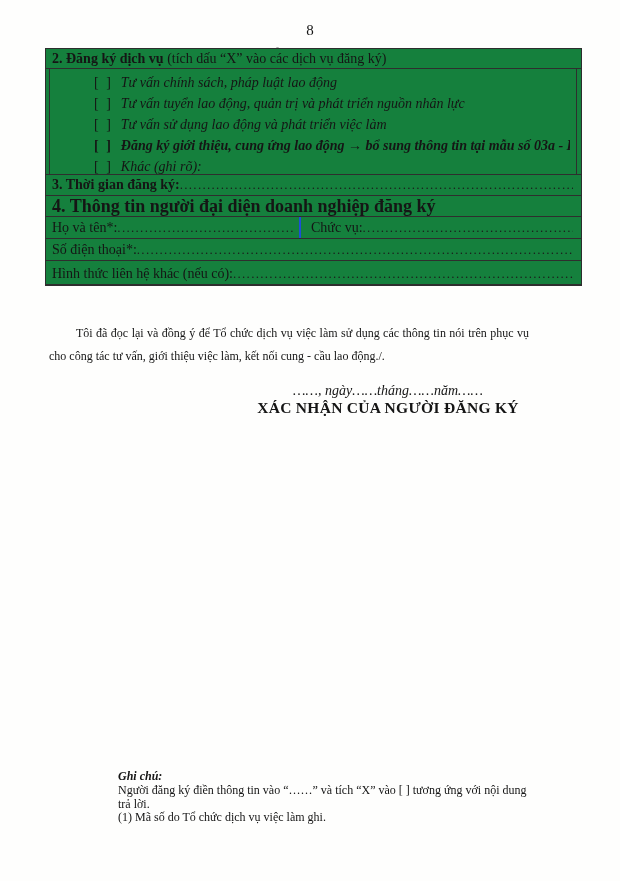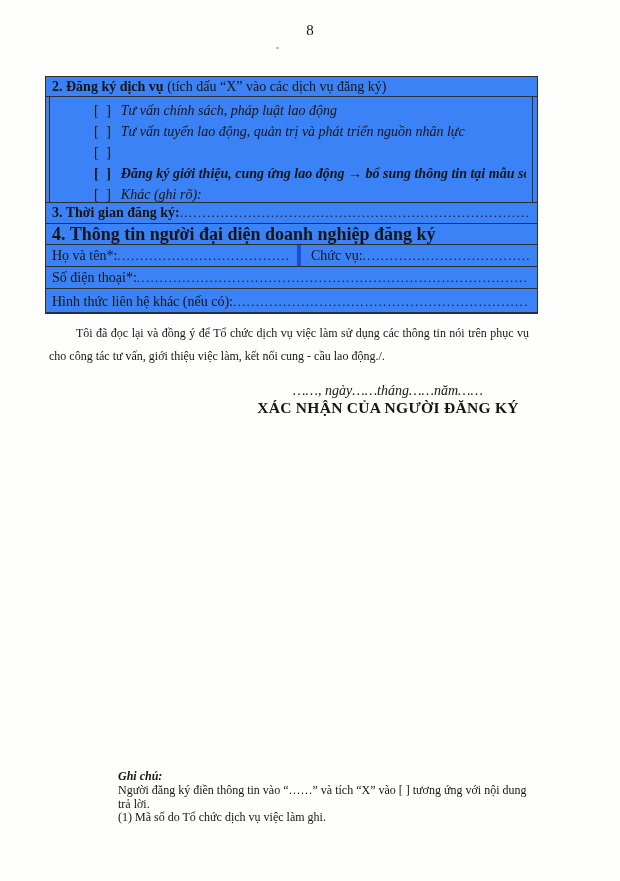--- a/index.html
+++ b/index.html
@@ -5,23 +5,23 @@
   html,body{margin:0;padding:0;background:#ffffff;}
   .page{
     position:relative;width:620px;height:881px;background:#fefefd;
     font-family:"Liberation Serif","DejaVu Serif",serif;color:#151515;
     overflow:hidden;
   }
   .pageno{position:absolute;top:22px;left:0;right:0;text-align:center;font-size:15px;}
   .speck{position:absolute;left:276px;top:47px;width:3px;height:2px;background:#a9a9a9;border-radius:50%;}
 
   .form-table{
-    position:absolute;left:45px;top:76px;width:493px;
+    position:absolute;left:45px;top:48px;width:537px;
     border:1px solid #2e2e2e;border-bottom-width:2px;box-sizing:border-box;
-    background:#3b82f6;
+    background:#15803d;
   }
   .row{border-bottom:1px solid #2e2e2e;box-sizing:border-box;}
   .bold{font-weight:bold;}
 
   .row-header{height:20px;line-height:19px;padding:0 6px;font-size:14px;white-space:nowrap;overflow:hidden;}
 
   .row-cb{height:106px;position:relative;}
   .cb-inner{
     position:absolute;top:0;bottom:0;left:3px;right:4px;
     border-left:1px solid #2e2e2e;border-right:1px solid #2e2e2e;
@@ -31,21 +31,21 @@
   .cb-glyph{font-style:normal;letter-spacing:2px;flex:0 0 auto;}
   .bold-item{font-weight:bold;}
 
   .flex-row{display:flex;align-items:baseline;padding:0 8px 0 6px;font-size:14px;line-height:20px;}
   .row-3{height:21px;align-items:center;}
   .row-4{height:21px;line-height:20px;padding:0 6px;font-size:18px;}
   .leader{flex:1 1 auto;overflow:hidden;white-space:nowrap;letter-spacing:1.3px;font-size:13px;color:#1c1c1c;}
   .lbl{flex:0 0 auto;}
 
   .row-split{height:22px;display:flex;font-size:14px;}
-  .cell-l{width:255px;border-right:4px solid #1d4ed8;display:flex;align-items:baseline;padding:1px 6px 0 6px;line-height:20px;box-sizing:border-box;}
+  .cell-l{width:255px;border-right:2px solid #1d4ed8;display:flex;align-items:baseline;padding:1px 6px 0 6px;line-height:20px;box-sizing:border-box;}
   .cell-r{flex:1;display:flex;align-items:center;padding:1px 8px 0 10px;line-height:20px;overflow:hidden;}
   .row-phone{height:22px;padding-top:1px;}
   .row-other{height:23px;border-bottom:none;padding-top:2px;align-items:center;}
 
   .consent{
     position:absolute;left:49px;top:322px;width:480px;
     font-size:12px;line-height:23px;text-align:justify;text-indent:27px;
   }
   .signature{position:absolute;left:228px;top:383px;width:320px;text-align:center;}
   .sig-date{font-style:italic;font-size:14px;line-height:16px;}
@@ -73,20 +73,21 @@
         <div class="cb-line">
           <span class="cb-glyph">[ ]</span>
           <span>Tư vấn chính sách, pháp luật lao động</span>
         </div>
         <div class="cb-line">
           <span class="cb-glyph">[ ]</span>
           <span>Tư vấn tuyển lao động, quản trị và phát triển nguồn nhân lực</span>
         </div>
         <div class="cb-line">
           <span class="cb-glyph">[ ]</span>
+          <span>Tư vấn sử dụng lao động và phát triển việc làm</span>
         </div>
         <div class="cb-line bold-item">
           <span class="cb-glyph">[ ]</span>
           <span>Đăng ký giới thiệu, cung ứng lao động → bổ sung thông tin tại mẫu số 03a - Phụ lục I</span>
         </div>
         <div class="cb-line">
           <span class="cb-glyph">[ ]</span>
           <span>Khác (ghi rõ):</span>
         </div>
       </div>

